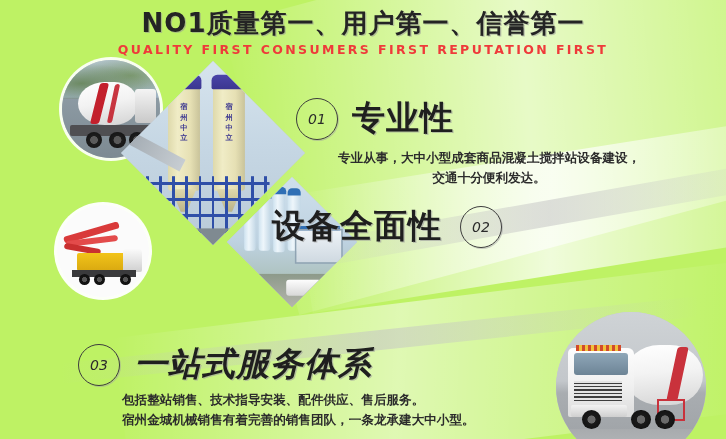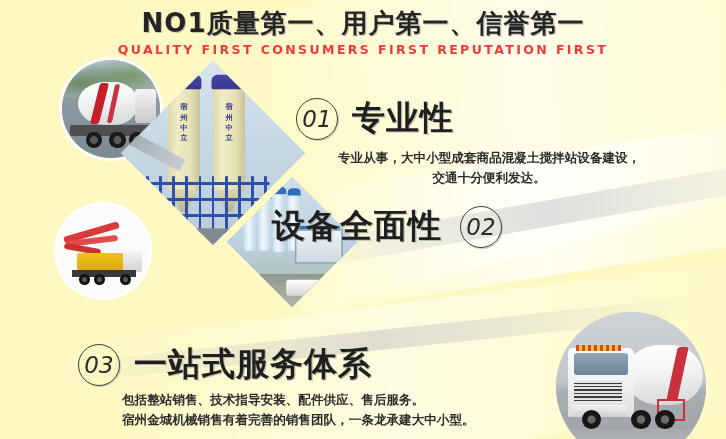--- a/index.html
+++ b/index.html
@@ -10,21 +10,21 @@
     width: 726px;
     height: 439px;
     overflow: hidden;
     font-family: "DejaVu Sans", "Liberation Sans", sans-serif;
   }
 
   #poster {
     position: relative;
     width: 726px;
     height: 439px;
-    background: #fef9c3;
+    background: #bef264;
     overflow: hidden;
   }
 
   
   .streak {
     position: absolute;
     background: linear-gradient(100deg, rgba(255,255,255,0) 0%, rgba(255,255,255,0.85) 45%, rgba(255,255,255,0) 100%);
     pointer-events: none;
   }
   .streak-a { left: 250px; top: -60px; width: 620px; height: 300px; transform: rotate(-15deg); opacity: .75; }
@@ -205,36 +205,36 @@
   
   .feature { position: absolute; }
 
   .feat-head { display: flex; align-items: center; white-space: nowrap; }
 
   .num-circle {
     width: 40px; height: 40px;
     border: 1.6px solid #3d3d3d;
     border-radius: 50%;
     display: flex; align-items: center; justify-content: center;
-    font-size: 23px;
+    font-size: 14px;
     font-style: italic;
     font-weight: 500;
     color: #2b2b2b;
     letter-spacing: 0px;
     flex: 0 0 auto;
     box-shadow: 1px 1px 0 rgba(160,160,160,.5);
   }
   .feat-title {
     font-size: 33px;
     font-weight: 900;
     color: #1f1f1f;
     letter-spacing: 1px;
     text-shadow: 1.2px 1.2px 0 rgba(155,155,155,.6);
   }
-  .feat-title.italicish { }
+  .feat-title.italicish { font-style: italic; }
 
   .feat-body {
     font-size: 12.6px;
     line-height: 20px;
     color: #2c2c2c;
     white-space: nowrap;
     font-weight: 600;
   }
 
   

